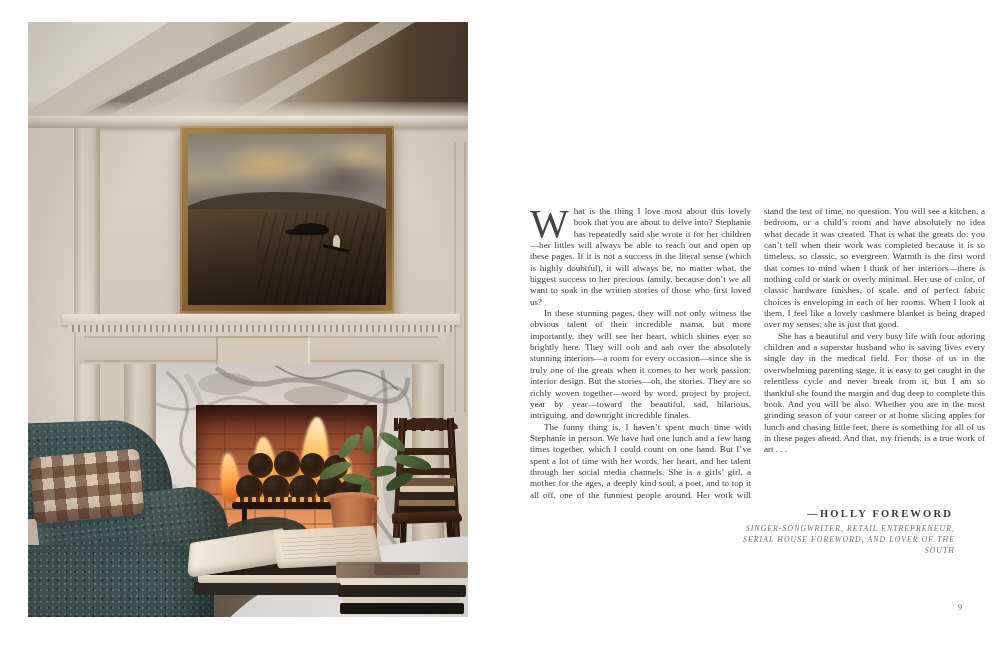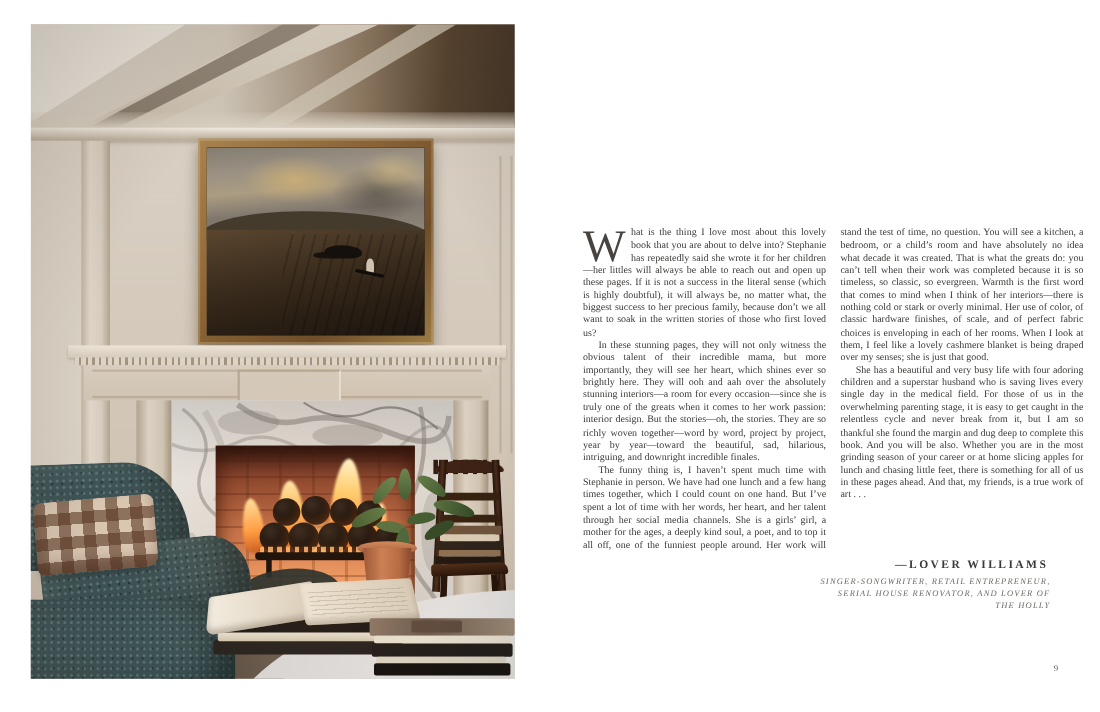--- a/index.html
+++ b/index.html
@@ -312,20 +312,20 @@
   <div class="text-page">
 
     <div class="columns">
       <p class="para first"><span class="dropcap">W</span><span>hat is the thing I love most about this lovely book that you are about to delve into? Stephanie has repeatedly said she wrote it for her children—her littles will always be able to reach out and open up these pages. If it is not a success in the literal sense (which is highly doubtful), it will always be, no matter what, the biggest success to her precious family, because don’t we all want to soak in the written stories of those who first loved us?</span></p>
       <p class="para">In these stunning pages, they will not only witness the obvious talent of their incredible mama, but more importantly, they will see her heart, which shines ever so brightly here. They will ooh and aah over the absolutely stunning interiors—a room for every occasion—since she is truly one of the greats when it comes to her work passion: interior design. But the stories—oh, the stories. They are so richly woven together—word by word, project by project, year by year—toward the beautiful, sad, hilarious, intriguing, and downright incredible finales.</p>
       <p class="para">The funny thing is, I haven’t spent much time with Stephanie in person. We have had one lunch and a few hang times together, which I could count on one hand. But I’ve spent a lot of time with her words, her heart, and her talent through her social media channels. She is a girls’ girl, a mother for the ages, a deeply kind soul, a poet, and to top it all off, one of the funniest people around. Her work will stand the test of time, no question. You will see a kitchen, a bedroom, or a child’s room and have absolutely no idea what decade it was created. That is what the greats do: you can’t tell when their work was completed because it is so timeless, so classic, so evergreen. Warmth is the first word that comes to mind when I think of her interiors—there is nothing cold or stark or overly minimal. Her use of color, of classic hardware finishes, of scale, and of perfect fabric choices is enveloping in each of her rooms. When I look at them, I feel like a lovely cashmere blanket is being draped over my senses; she is just that good.</p>
       <p class="para">She has a beautiful and very busy life with four adoring children and a superstar husband who is saving lives every single day in the medical field. For those of us in the overwhelming parenting stage, it is easy to get caught in the relentless cycle and never break from it, but I am so thankful she found the margin and dug deep to complete this book. And you will be also. Whether you are in the most grinding season of your career or at home slicing apples for lunch and chasing little feet, there is something for all of us in these pages ahead. And that, my friends, is a true work of art . . .</p>
     </div>
 
     <div class="signature">
-      <div class="sig-name">—LOVER WILLIAMS</div>
-      <div class="sig-title">SINGER-SONGWRITER, RETAIL ENTREPRENEUR, SERIAL HOUSE RENOVATOR, AND LOVER OF THE HOLLY</div>
+      <div class="sig-name">—HOLLY FOREWORD</div>
+      <div class="sig-title">SINGER-SONGWRITER, RETAIL ENTREPRENEUR, SERIAL HOUSE FOREWORD, AND LOVER OF THE SOUTH</div>
     </div>
 
     <div class="page-number">9</div>
   </div>
 
 </div>
 
 </body></html>

